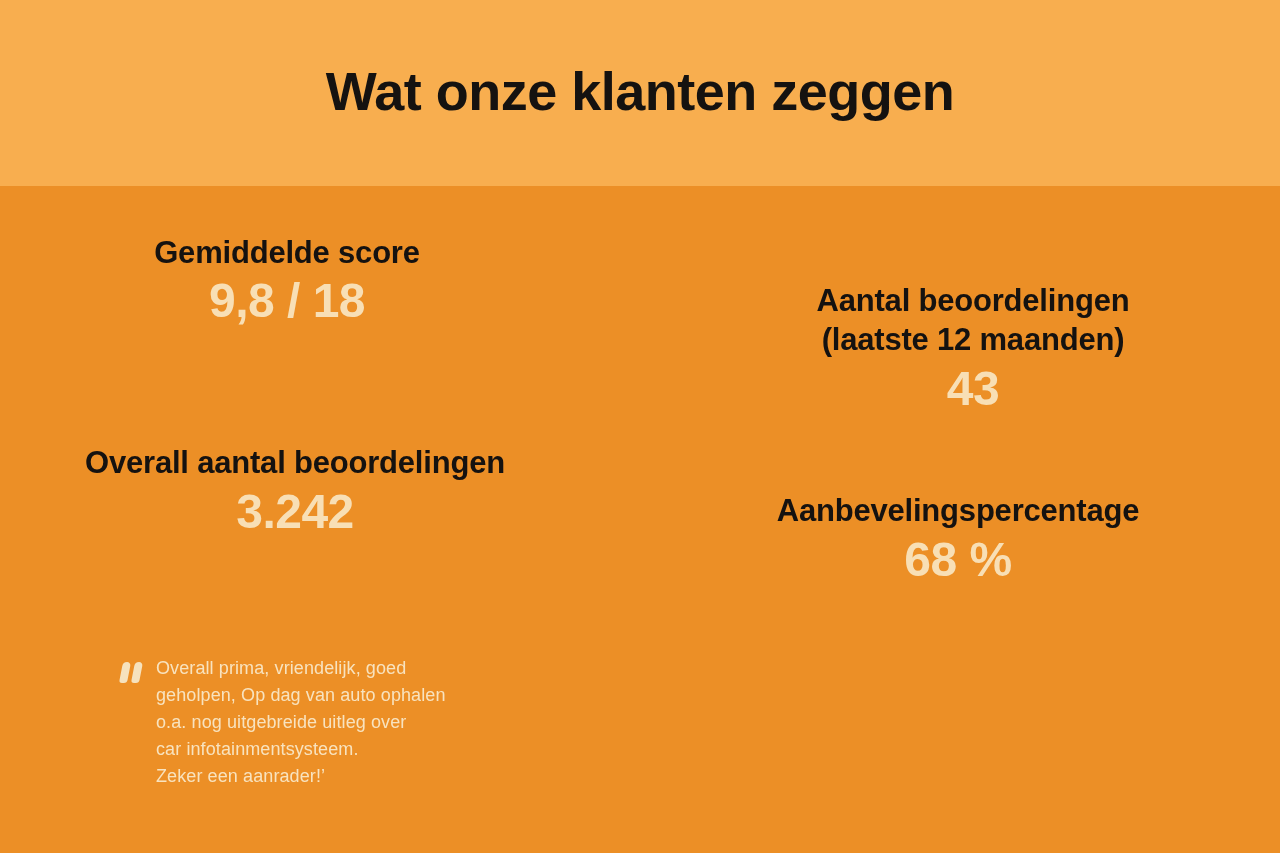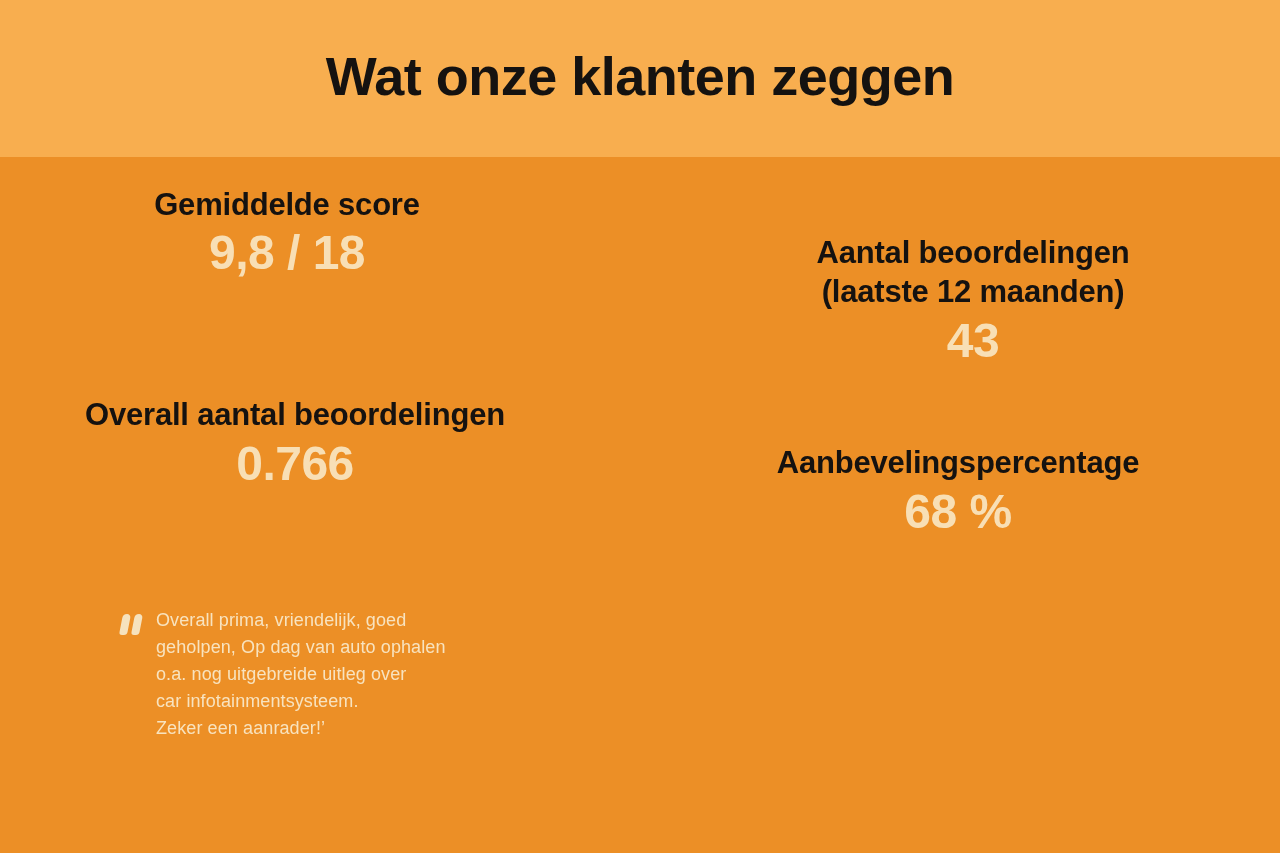--- a/index.html
+++ b/index.html
@@ -19,21 +19,21 @@
     width: 1280px;
     height: 853px;
     background: #ec8f26;
     display: flex;
     flex-direction: column;
   }
 
   
   .header-band {
     width: 100%;
-    height: 157px;
+    height: 186px;
     background: #f8ae4f;
     display: flex;
     align-items: center;
     justify-content: center;
     box-sizing: border-box;
     flex: 0 0 auto;
   }
   .header-title {
     font-size: 54px;
     font-weight: 700;
@@ -50,21 +50,21 @@
   .body-area {
     flex: 1 1 auto;
     background: #ec8f26;
     position: relative;
   }
 
   .stats-grid {
     display: grid;
     grid-template-columns: 1fr 1fr;
     column-gap: 0px;
-    padding-top: 28px;
+    padding-top: 47px;
   }
   .stat-block {
     display: flex;
     flex-direction: column;
     align-items: center;
     text-align: center;
   }
   .stat-block.col-left  { padding-left: 18px; padding-right: 84px; }
   .stat-block.col-right { padding-left: 64px; padding-right: 38px; margin-top: 48px; }
 
@@ -164,21 +164,21 @@
       <div class="stat-block col-right">
         <p class="stat-label">Aantal beoordelingen
 (laatste 12 maanden)</p>
         <p class="stat-value">43</p>
       </div>
     </section>
 
     <section class="stats-grid row-two">
       <div class="stat-block col-left">
         <p class="stat-label">Overall aantal beoordelingen</p>
-        <p class="stat-value">0.766</p>
+        <p class="stat-value">3.242</p>
       </div>
       <div class="stat-block col-right">
         <p class="stat-label">Aanbevelingspercentage</p>
         <p class="stat-value">68 %</p>
       </div>
     </section>
 
     <section class="quotes-grid">
       <blockquote class="quote-block q-left">
         <span class="quote-mark">

